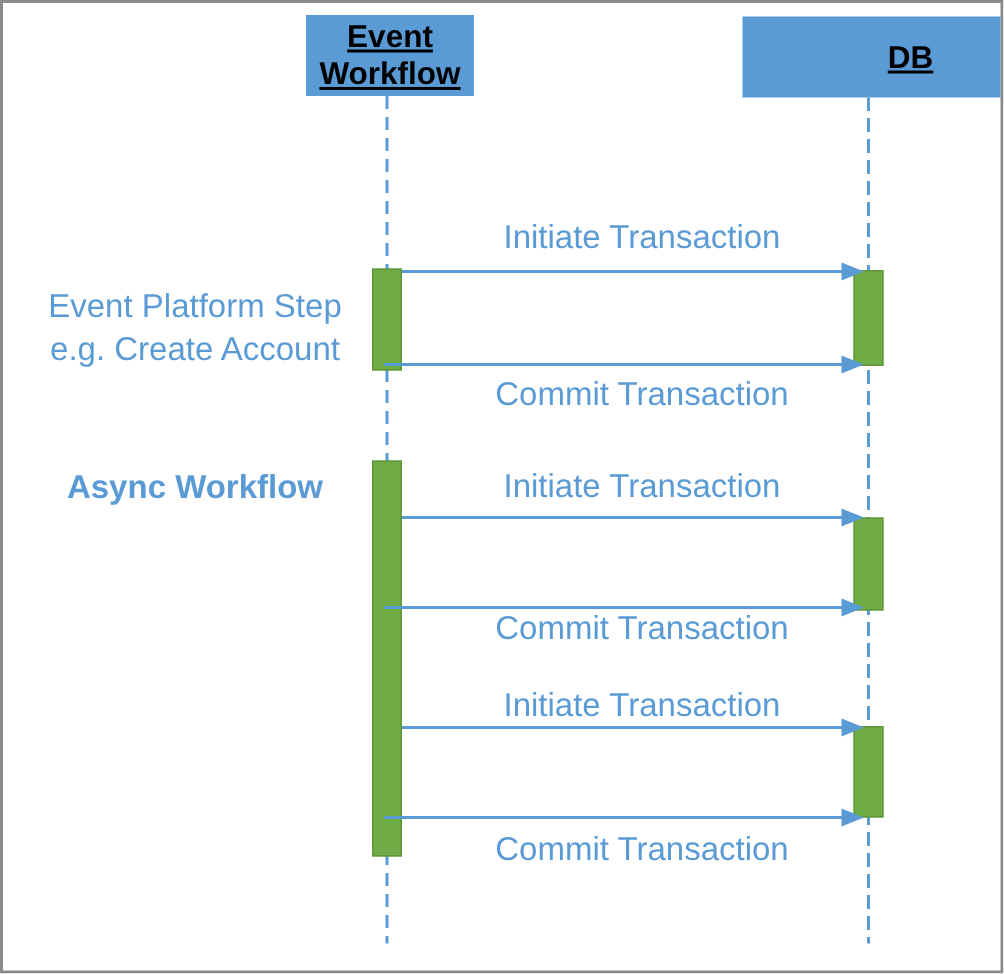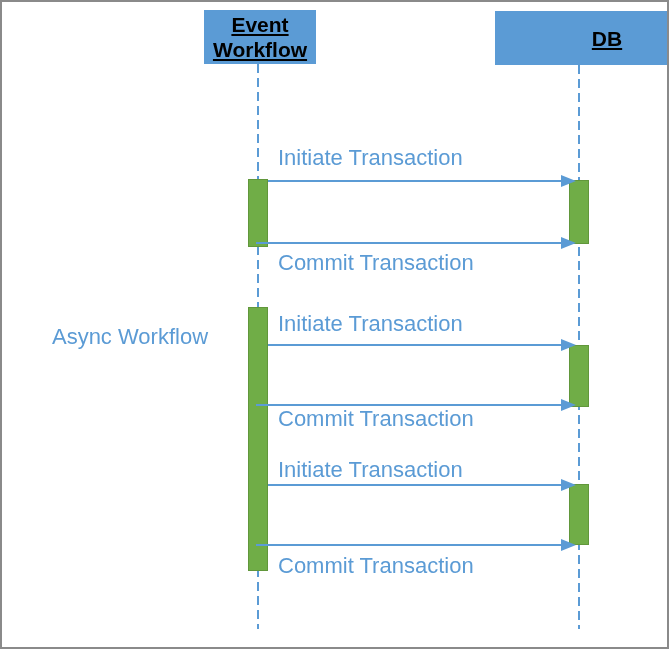--- a/index.html
+++ b/index.html
@@ -54,20 +54,21 @@
     width: 0;
     height: 0;
     border-top: 6px solid transparent;
     border-bottom: 6px solid transparent;
     border-left: 15px solid #5B9BD5;
   }
   .msg-label {
     position: absolute;
     left: 276px;
     width: 300px;
+    text-align: center;
     color: #5B9BD5;
     font-size: 22px;
     line-height: 24px;
     white-space: nowrap;
   }
   .annotation {
     position: absolute;
     left: 8px;
     width: 240px;
     text-align: center;
@@ -116,17 +117,21 @@
   <div class="msg-label" style="top:405px;">Commit Transaction</div>
 
   <div class="msg-label" style="top:456px;">Initiate Transaction</div>
   <div class="arrow-line" style="left:266px; top:482px; width:294px;"></div>
   <div class="arrow-head" style="left:559px; top:477px;"></div>
 
   <div class="arrow-line" style="left:254px; top:542px; width:306px;"></div>
   <div class="arrow-head" style="left:559px; top:537px;"></div>
   <div class="msg-label" style="top:552px;">Commit Transaction</div>
 
-  <div class="annotation" style="top:320px;">
+  <div class="annotation" style="top:187px;">
+    <div>Event Platform Step</div>
+    <div>e.g. Create Account</div>
+  </div>
+  <div class="annotation" style="top:308px;font-weight:bold;">
     <div>Async Workflow</div>
   </div>
 
 </div>
 
 </body></html>

